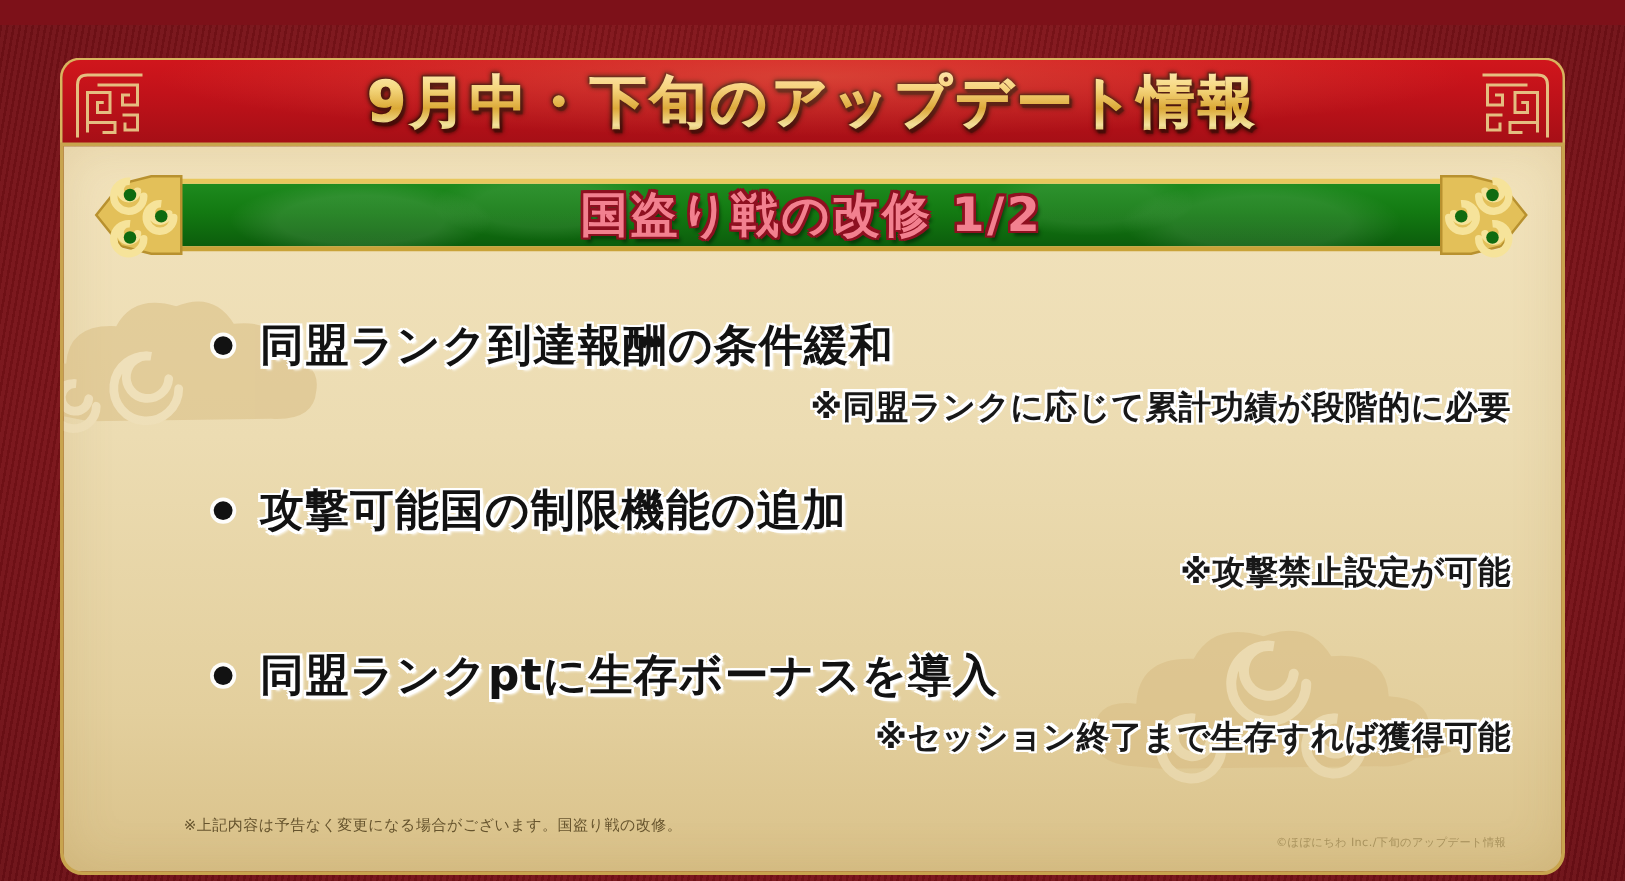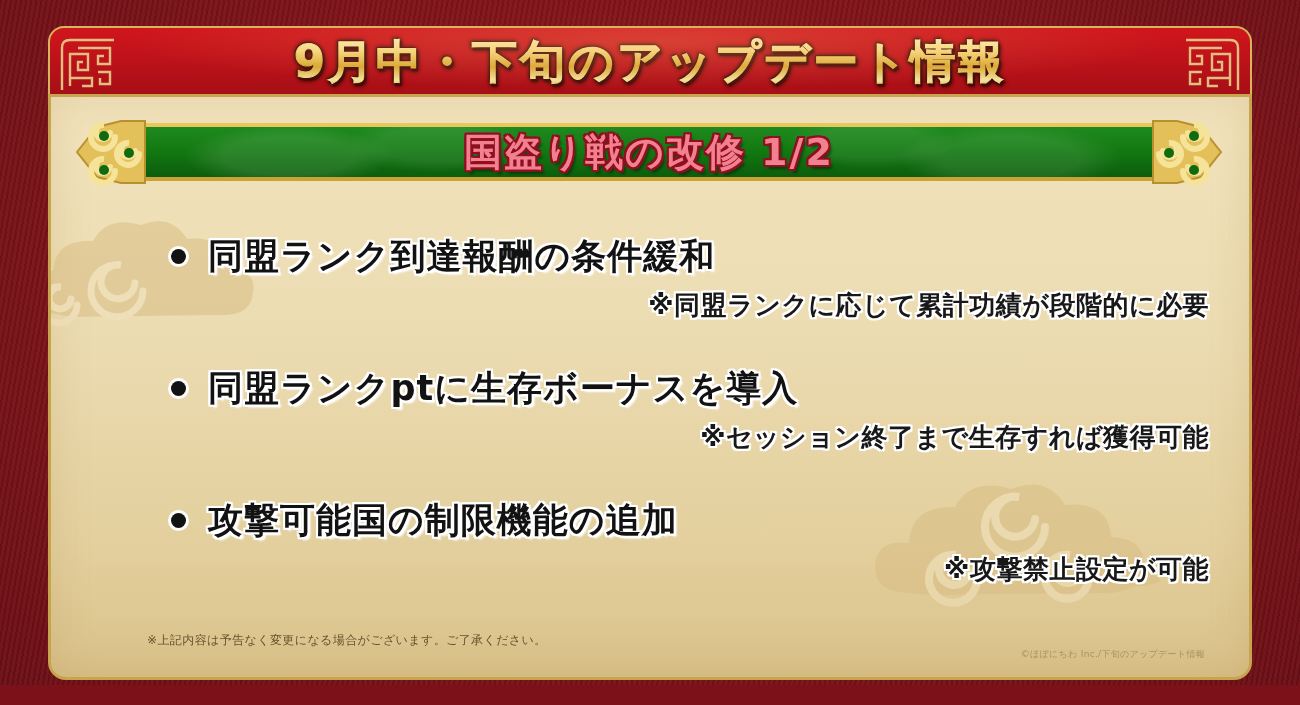--- a/index.html
+++ b/index.html
@@ -7,20 +7,21 @@
     width:1300px;height:705px;overflow:hidden;
     font-family:"DejaVu Sans","Liberation Sans",sans-serif;
     background:#7d1119;
   }
   
   .stage{
     position:relative;width:1300px;height:685px;
     background:
       repeating-linear-gradient(100deg, rgba(0,0,0,.07) 0px, rgba(0,0,0,.07) 2px, rgba(255,255,255,.03) 2px, rgba(255,255,255,.03) 5px),
       radial-gradient(ellipse at 50% 40%, #9d1a20 0%, #82141a 45%, #6b0f15 100%);
+    margin-top: 20px;
   }
 
   
   .title-banner{
     position:absolute;left:48px;top:26px;width:1204px;height:70px;
     border-radius:16px 16px 0 0;
     background:linear-gradient(180deg,#d0161c 0%,#c2121a 38%,#a50f16 100%);
     border:2px solid #d9b45e;
     border-bottom:none;
     box-sizing:border-box;
@@ -230,33 +231,33 @@
           <div class="line-main">
             <span class="dot"></span>
             <span>同盟ランク到達報酬の条件緩和</span>
           </div>
           <div class="line-sub">※同盟ランクに応じて累計功績が段階的に必要</div>
         </div>
 
         <div class="item">
           <div class="line-main">
             <span class="dot"></span>
+            <span>攻撃可能国の制限機能の追加</span>
+          </div>
+          <div class="line-sub">※攻撃禁止設定が可能</div>
+        </div>
+
+        <div class="item">
+          <div class="line-main">
+            <span class="dot"></span>
             <span>同盟ランクptに生存ボーナスを導入</span>
           </div>
           <div class="line-sub">※セッション終了まで生存すれば獲得可能</div>
         </div>
 
-        <div class="item">
-          <div class="line-main">
-            <span class="dot"></span>
-            <span>攻撃可能国の制限機能の追加</span>
-          </div>
-          <div class="line-sub">※攻撃禁止設定が可能</div>
-        </div>
-
       </div>
 
-      <div class="disclaimer">※上記内容は予告なく変更になる場合がございます。ご了承ください。</div>
+      <div class="disclaimer">※上記内容は予告なく変更になる場合がございます。国盗り戦の改修。</div>
       <div class="copyright">©ほぼにちわ Inc./下旬のアップデート情報</div>
 
     </div>
   </div>
 </div>
 
 </body></html>

